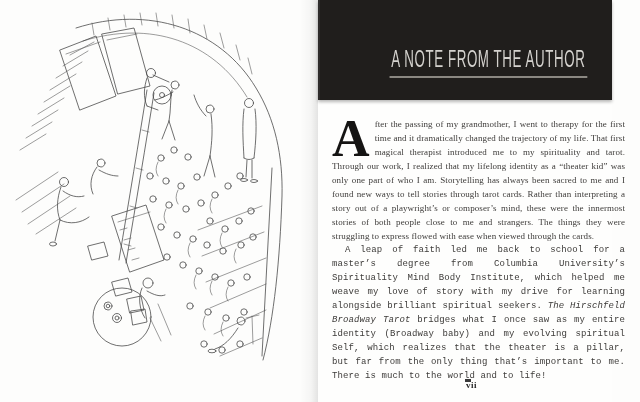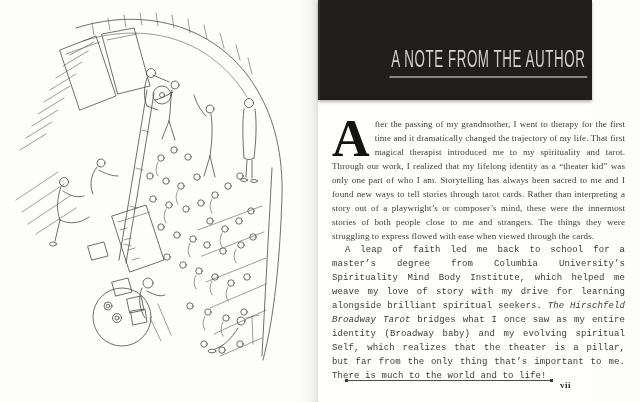--- a/index.html
+++ b/index.html
@@ -11,21 +11,21 @@
   .left-page{position:absolute;left:0;top:0;width:300px;height:402px;background:#fdfdfc;}
   .left-page svg{display:block;}
   .sketch path,.sketch circle,.sketch ellipse,.sketch line,.sketch polygon{
     fill:none;stroke:#4a4a4a;stroke-width:.8;stroke-linecap:round;stroke-linejoin:round;
   }
   .sketch .thin{stroke-width:.6;stroke:#5a5a5a;}
   
   .gutter{position:absolute;left:300px;top:0;width:18px;height:402px;
     background:linear-gradient(to right,rgba(0,0,0,0) 0%,rgba(0,0,0,.03) 60%,rgba(0,0,0,.10) 100%);}
   
-  .right-page{position:absolute;left:318px;top:0;width:274px;height:402px;background:#fefefd;}
+  .right-page{position:absolute;left:318px;top:0;width:274px;height:402px;background:#fefefd;padding-left:20px;}
   .header-box{position:absolute;top:0;left:0;right:0;height:100px;background:#201e1c;
     box-shadow:0 2px 3px rgba(0,0,0,.28);}
   .header-box::before{content:"";position:absolute;left:0;top:0;bottom:0;width:2px;
     background:rgba(255,255,255,.07);}
   .title-wrap{position:absolute;top:48px;left:0;width:100%;text-align:center;}
   .note-title{
     display:inline-block;font-family:"Liberation Sans",sans-serif;font-weight:400;
     font-size:23px;line-height:1;color:#d4d2ce;letter-spacing:1px;white-space:nowrap;
     transform:scaleX(.58);transform-origin:center top;
     border-bottom:2px solid #8b8882;padding:0 3px 5px 3px;
@@ -34,21 +34,21 @@
     position:absolute;top:117px;left:14px;width:293px;
     font-size:9px;line-height:14px;color:#3d3b39;text-align:justify;letter-spacing:.1px;
   }
   .text-block p{margin:0;}
   .dropcap{
     float:left;font-family:"Liberation Serif",serif;font-weight:bold;
     font-size:52px;line-height:38px;padding:3px 5px 0 0;color:#151413;
   }
   .para2{text-indent:13px;font-family:Liberation Mono, monospace;}
   .book-title-italic{font-style:italic;}
-  .page-footer{position:absolute;left:27px;right:21px;bottom:12px;display:flex;}
+  .page-footer{position:absolute;left:27px;right:21px;bottom:12px;display:flex;align-items:center;flex-direction:column;}
   .footer-rule{flex:1;height:1px;background:#4c4c4c;position:relative;}
   .footer-rule::before,.footer-rule::after{
     content:"";position:absolute;top:-1px;width:3px;height:3px;background:#3a3a3a;}
   .footer-rule::before{left:0;}
   .footer-rule::after{right:0;}
   .page-number{margin-left:7px;font-size:9px;font-weight:bold;color:#2a2a2a;letter-spacing:.5px;}
 </style>
 </head>
 <body>
 

